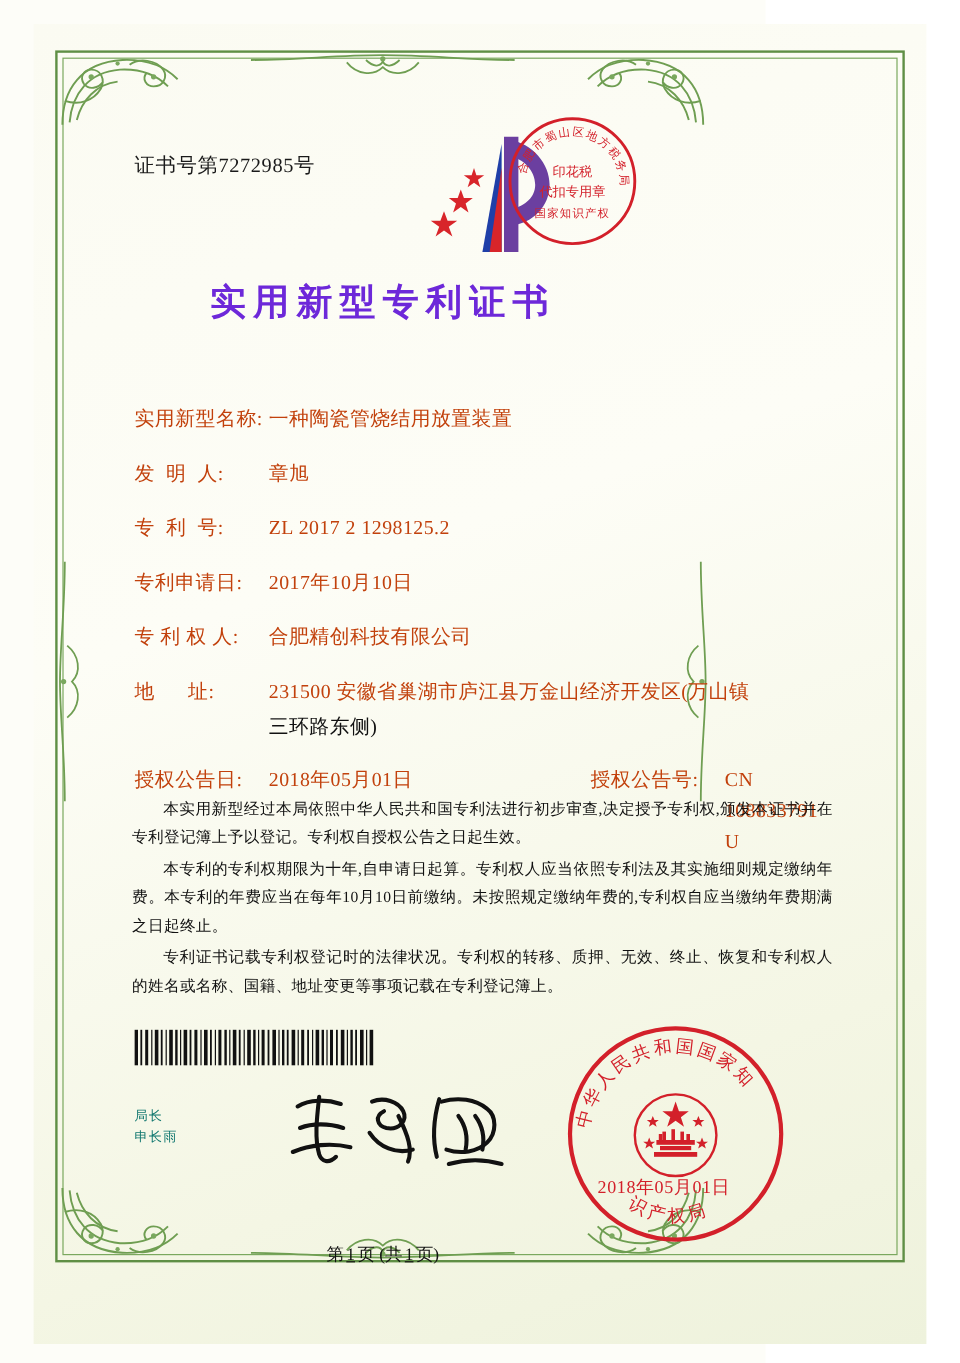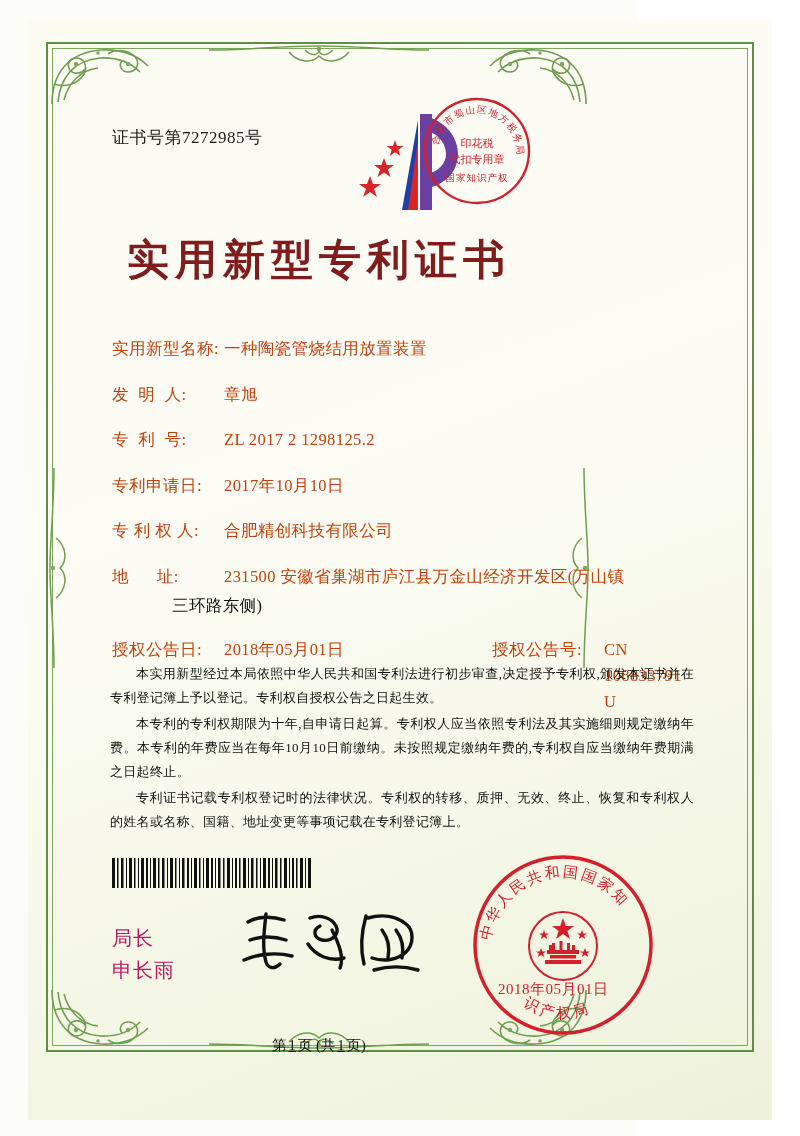--- a/index.html
+++ b/index.html
@@ -96,24 +96,24 @@
     position: absolute;
     right: 105px; top: 95px;
     width: 112px; height: 112px;
   }
 
   .main-title {
     position: absolute;
     left: 0; right: 0;
     top: 232px;
     text-align: center;
-    font-size: 42px;
+    font-size: 30px;
     font-weight: bold;
     letter-spacing: 6px;
-    color: #7f1d1d;
+    color: #6d28d9;
     font-family: "DejaVu Serif", "Liberation Serif", serif;
   }
 
   .fields {
     position: absolute;
     left: 112px; top: 336px;
     width: 580px;
   }
   .field-row {
     display: flex;
@@ -136,21 +136,21 @@
   .field-row.two-col .field-value { flex: 0 0 auto; width: 268px; }
   .field-label2 {
     width: 112px;
     flex: 0 0 112px;
     letter-spacing: 0.5px;
     white-space: pre;
   }
   .field-value2 { flex: 1 1 auto; letter-spacing: 0.4px; }
 
   .addr-line2 {
-    margin-left: 60px;
+    margin-left: 112px;
     font-size: 16.5px;
     color: #111;
     margin-top: -14px;
     margin-bottom: 20px;
     letter-spacing: 0.4px;
   }
 
   .paragraphs {
     position: absolute;
     left: 110px; top: 662px;
@@ -168,22 +168,22 @@
 
   .barcode {
     position: absolute;
     left: 112px; top: 858px;
     width: 200px; height: 30px;
   }
 
   .director-block {
     position: absolute;
     left: 112px; top: 922px;
-    font-size: 20px;
-    color: #be185d;
+    font-size: 11px;
+    color: #0f766e;
     line-height: 1.6;
     letter-spacing: 1px;
   }
 
   .signature {
     position: absolute;
     left: 236px; top: 900px;
     width: 200px; height: 80px;
   }
 

